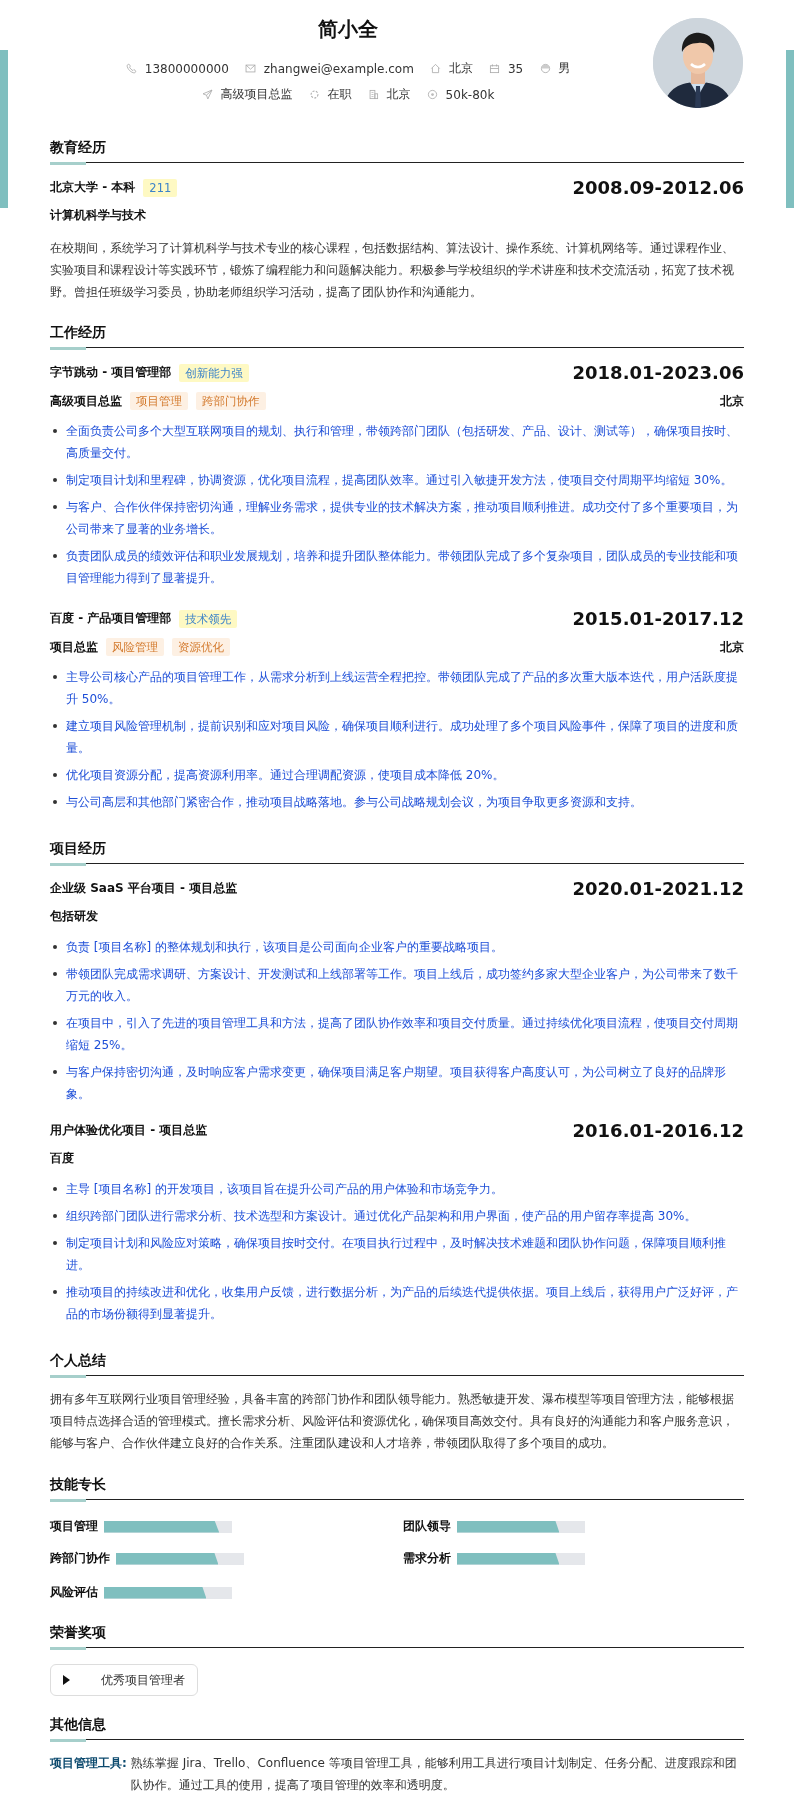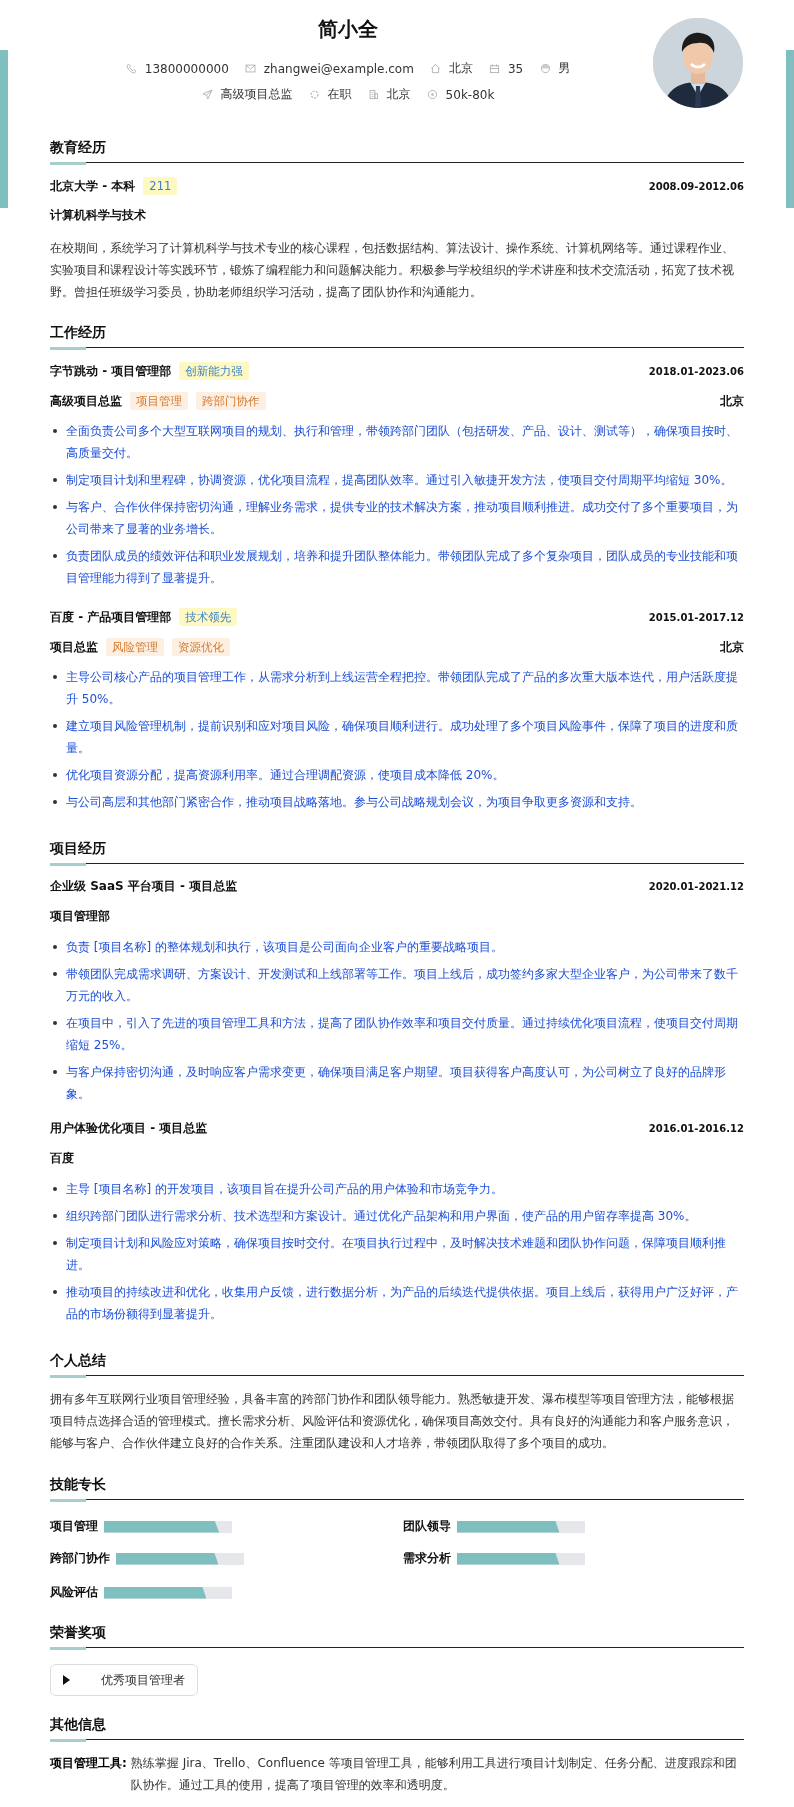--- a/index.html
+++ b/index.html
@@ -56,21 +56,21 @@
     position: absolute; left: 0; width: 694px; display: flex; justify-content: space-between;
     align-items: center; font-size: 12px; font-weight: bold; color: #111; white-space: nowrap;
   }
   .entry-left { display: flex; align-items: center; }
   .tag {
     display: inline-block; font-size: 11.5px; font-weight: normal; padding: 1px 6px; margin-left: 8px;
     border-radius: 2px; line-height: 16px;
   }
   .tag.blue { background: #fef9c3; color: #3c83c9; }
   .tag.orange { background: #fdf0e3; color: #d3792c; }
-  .date { font-weight: bold; font-size: 10px; color: #111; }
+  .date { font-weight: bold; font-size: 18px; color: #111; }
 
   .para {
     position: absolute; left: 0; width: 694px; font-size: 12px; line-height: 22px; color: #333;
   }
   ul.bullets { position: absolute; left: 0; width: 694px; list-style: none; }
   ul.bullets li {
     position: relative; font-size: 12px; line-height: 22px; color: #1d4ed8; padding-left: 16px; margin-bottom: 5px;
     text-indent: 0;
   }
   ul.bullets li::before {
@@ -82,21 +82,21 @@
   .skill-track { position: relative; height: 12px; background: #e5e7eb; margin-left: 6px; }
   .skill-fill { position: absolute; left: 0; top: 0; height: 12px; background: #7fbfbf; clip-path: polygon(0 0, 96% 0, 100% 100%, 0 100%); }
 
   .award {
     position: absolute; left: 0; display: inline-flex; align-items: center; padding: 0 12px; height: 32px;
     border: 1px solid #ddd; border-radius: 6px; font-size: 12px; color: #333; background: #fff; gap: 23px;
   }
   .award .tri { width: 0; height: 0; border-top: 5px solid transparent; border-bottom: 5px solid transparent; border-left: 7px solid #111; margin-right: 8px; }
 
   .other-row { position: absolute; left: 0; width: 694px; display: flex; font-size: 12px; line-height: 22px; color: #333; }
-  .other-label { font-weight: bold; color: #000000; white-space: nowrap; margin-right: 4px; }
+  .other-label { font-weight: bold; color: #0c4a6e; white-space: nowrap; margin-right: 4px; }
 </style>
 </head>
 <body>
 
 <div class="side-bar left"></div>
 <div class="side-bar right"></div>
 
 <div class="page">
 
   <div class="header">
@@ -270,21 +270,21 @@
   <div class="section" style="top:838px;">
     <div class="sec-title">
         <span>项目经历</span>
       </div>
 
     <div class="entry-row" style="top:40px;">
       <span>企业级 SaaS 平台项目 - 项目总监</span>
       <span class="date">2020.01-2021.12</span>
     </div>
     <div class="entry-row" style="top:70px;">
-      <span>项目管理部</span>
+      <span>包括研发</span>
     </div>
     <ul class="bullets" style="top:98px;">
       <li>负责 [项目名称] 的整体规划和执行，该项目是公司面向企业客户的重要战略项目。</li>
       <li>带领团队完成需求调研、方案设计、开发测试和上线部署等工作。项目上线后，成功签约多家大型企业客户，为公司带来了数千万元的收入。</li>
       <li>在项目中，引入了先进的项目管理工具和方法，提高了团队协作效率和项目交付质量。通过持续优化项目流程，使项目交付周期缩短 25%。</li>
       <li>与客户保持密切沟通，及时响应客户需求变更，确保项目满足客户期望。项目获得客户高度认可，为公司树立了良好的品牌形象。</li>
     </ul>
 
     <div class="entry-row" style="top:282px;">
       <span>用户体验优化项目 - 项目总监</span>

